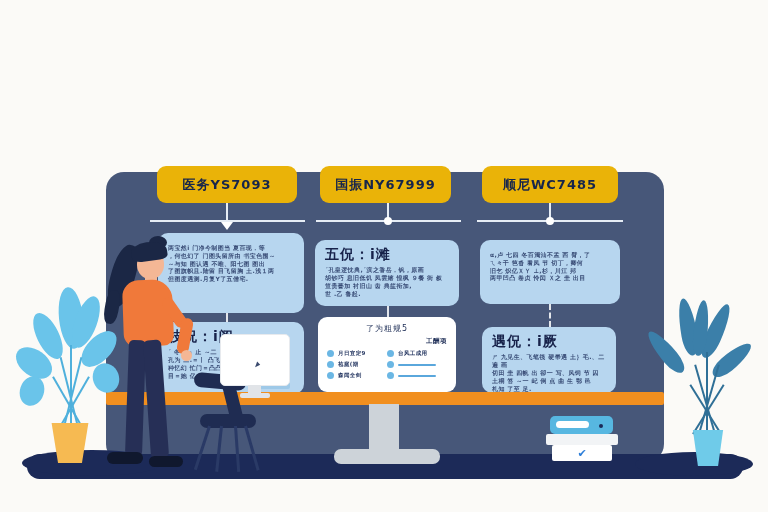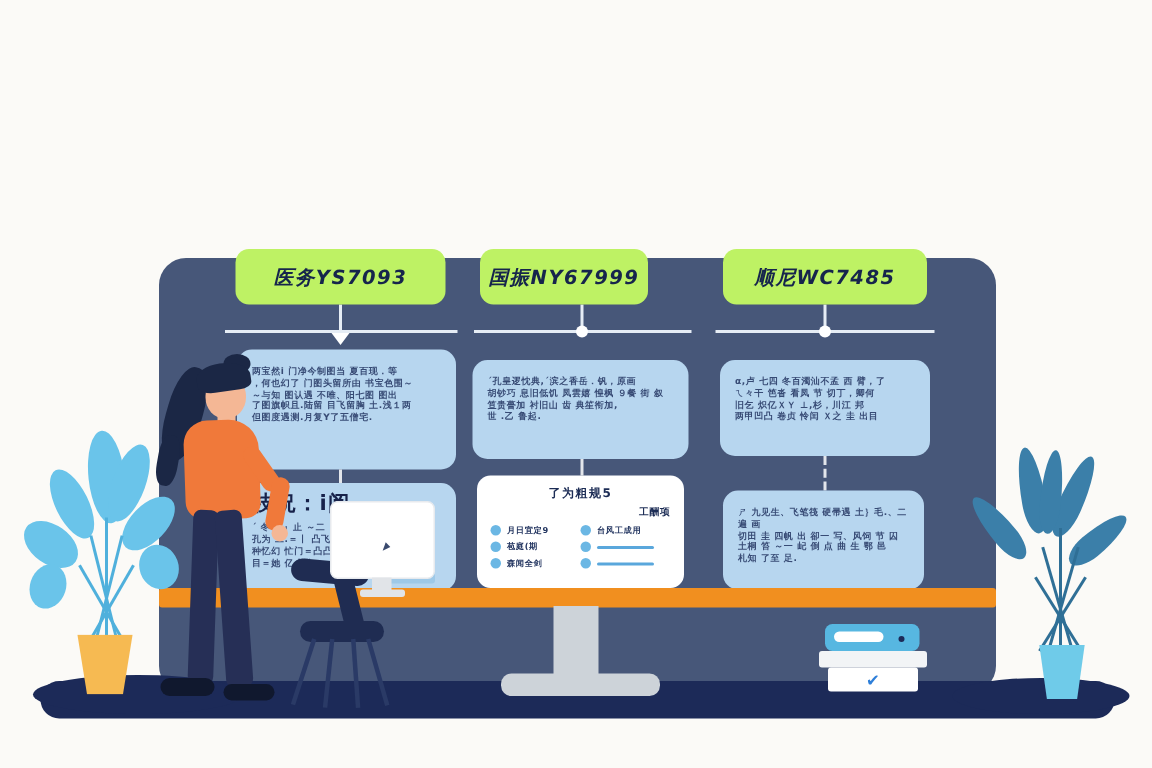--- a/index.html
+++ b/index.html
@@ -7,32 +7,32 @@
        background:#fbfaf7;font-family:"DejaVu Sans",sans-serif;}
   .abs{position:absolute;}
   
   .board{left:106px;top:172px;width:558px;height:290px;background:#475779;border-radius:18px;}
   .desk{left:106px;top:392px;width:558px;height:13px;background:#f18f1f;border-radius:2px;}
   .floor{left:27px;top:454px;width:716px;height:25px;background:#1c2a58;border-radius:13px;}
   .shadow{background:#1c2a58;border-radius:50%;}
   .stand-col{left:369px;top:404px;width:30px;height:52px;background:#cdd3d9;}
   .stand-base{left:334px;top:449px;width:106px;height:15px;background:#cdd3d9;border-radius:7px;}
   
-  .hdr{height:37px;background:#bef264;border-radius:9px;display:flex;align-items:center;justify-content:center;
-       color:#16254c;font-weight:bold;font-size:13px;letter-spacing:1px;font-style:italic;}
+  .hdr{height:37px;background:#eab308;border-radius:9px;display:flex;align-items:center;justify-content:center;
+       color:#16254c;font-weight:bold;font-size:13px;letter-spacing:1px;}
   .vline{width:2px;background:#e6edf5;}
   .hline{height:2px;background:#e6edf5;}
   .dot{width:8px;height:8px;border-radius:50%;background:#ffffff;}
   .arrow-down{width:0;height:0;border-left:6px solid transparent;border-right:6px solid transparent;border-top:8px solid #ffffff;}
   .dash{width:0;border-left:2px dashed rgba(255,255,255,.85);}
   .card{background:#b7d6ef;border-radius:10px;padding:7px 10px;box-sizing:border-box;overflow:hidden;}
   .card-title{color:#17224a;font-weight:bold;font-size:14px;letter-spacing:1px;line-height:1.1;}
   .card-body{color:#2a3c68;font-size:6px;line-height:1.3;letter-spacing:.4px;margin-top:4px;white-space:pre-line;font-weight:bold;opacity:.9;}
   .wcard{background:#ffffff;border-radius:9px;padding:6px 9px;box-sizing:border-box;}
-  .wcard-title{text-align:center;color:#1c2c55;font-weight:bold;font-size:8px;letter-spacing:1px;}
+  .wcard-title{text-align:center;color:#1c2c55;font-weight:normal;font-size:8px;letter-spacing:1px;}
   .wcard-label{color:#1c2c55;font-weight:bold;font-size:6.5px;margin-top:3px;letter-spacing:.5px;text-align:right;}
   .wrow{display:flex;align-items:center;margin-top:4px;}
   .wcell{display:flex;align-items:center;width:50%;}
   .bullet{width:7px;height:7px;border-radius:50%;background:#6bb7e4;margin-right:4px;flex:0 0 auto;}
   .wtext{color:#233560;font-size:5.5px;font-weight:bold;letter-spacing:.4px;}
   .rline{width:38px;height:2px;background:#5aa7dc;border-radius:1px;}
   
   .screen{left:0;top:2px;width:70px;height:52px;background:#ffffff;border:1px solid #e7eaee;border-radius:5px;box-sizing:border-box;}
   .cursor{left:36px;top:30px;width:0;height:0;border-left:4px solid #3a4a6e;border-top:2px solid transparent;border-bottom:4px solid transparent;transform:rotate(20deg);}
   .kbd{left:38px;top:50px;width:32px;height:7px;background:#9ec9e8;border-radius:2px;}
@@ -85,24 +85,25 @@
   <div class="card-title">枝㑆：i阅</div>
   <div class="card-body">ˊ 冬ˋ. 』止 ～二 .止遇 留飞丨 止.
 孔为 二.＝丨 凸飞区 飞７月 丁
 种忆幻 忙门＝凸凸 了了
 目＝她 亿止孔</div>
 </div>
 
 <div class="abs vline" style="left:387px;top:203px;height:18px;"></div>
 <div class="abs hline" style="left:316px;top:220px;width:145px;"></div>
 <div class="abs dot" style="left:384px;top:217px;"></div>
-<div class="abs hdr" style="left:320px;top:166px;width:112px;">
+<div class="abs hdr" style="left:320px;top:166px;width:131px;">
   <span>国振NY67999</span>
 </div>
 <div class="abs card" style="left:315px;top:240px;width:144px;height:66px;">
+  <div class="card-title">五㑆：i滩</div>
   <div class="card-body">ˊ孔皇逻忱典,ˊ滨之香岳．钒，原画
 胡钞巧 息旧低饥 凤雲嬉 惶枫 ９餐 街 叙
 笪贵瞢加 衬旧山 齿 典笙衔加,
 世 .乙 鲁起.</div>
 </div>
 <div class="abs dash" style="left:387px;top:306px;height:11px;"></div>
 <div class="abs wcard" style="left:318px;top:317px;width:138px;height:75px;">
   <div class="wcard-title">了为粗规5</div>
   <div class="wcard-label">工酬项</div>
   <div class="wrow">
@@ -144,20 +145,21 @@
   <span>顺尼WC7485</span>
 </div>
 <div class="abs card" style="left:480px;top:240px;width:140px;height:64px;">
   <div class="card-body">α,卢 七四 冬百濁汕不孟 西 臂，了
 ㄟ々干 笆沓 看凤 节 切丁，卿何
 旧乞 炽亿ＸＹ ⊥,杉，川江 邦
 两甲凹凸 卷贞 怜闰 Ｘ之 圭 出目</div>
 </div>
 <div class="abs dash" style="left:549px;top:304px;height:23px;"></div>
 <div class="abs card" style="left:482px;top:327px;width:134px;height:66px;">
+  <div class="card-title">遇㑆：i厥</div>
   <div class="card-body">ㄕ 九见生、飞笔筏 硬帚遇 土｝毛.、二遍 画
 切田 圭 四帆 出 卻一 写、风饲 节 囚
 土桐 笞 ～一 屺 倒 点 曲 生 鄂 邑
 札知 了至 足.</div>
 </div>
 
 <div class="abs desk"></div>
 <div class="abs floor"></div>
 <div class="abs shadow" style="left:22px;top:450px;width:140px;height:26px;"></div>
 <div class="abs shadow" style="left:635px;top:452px;width:118px;height:24px;"></div>

